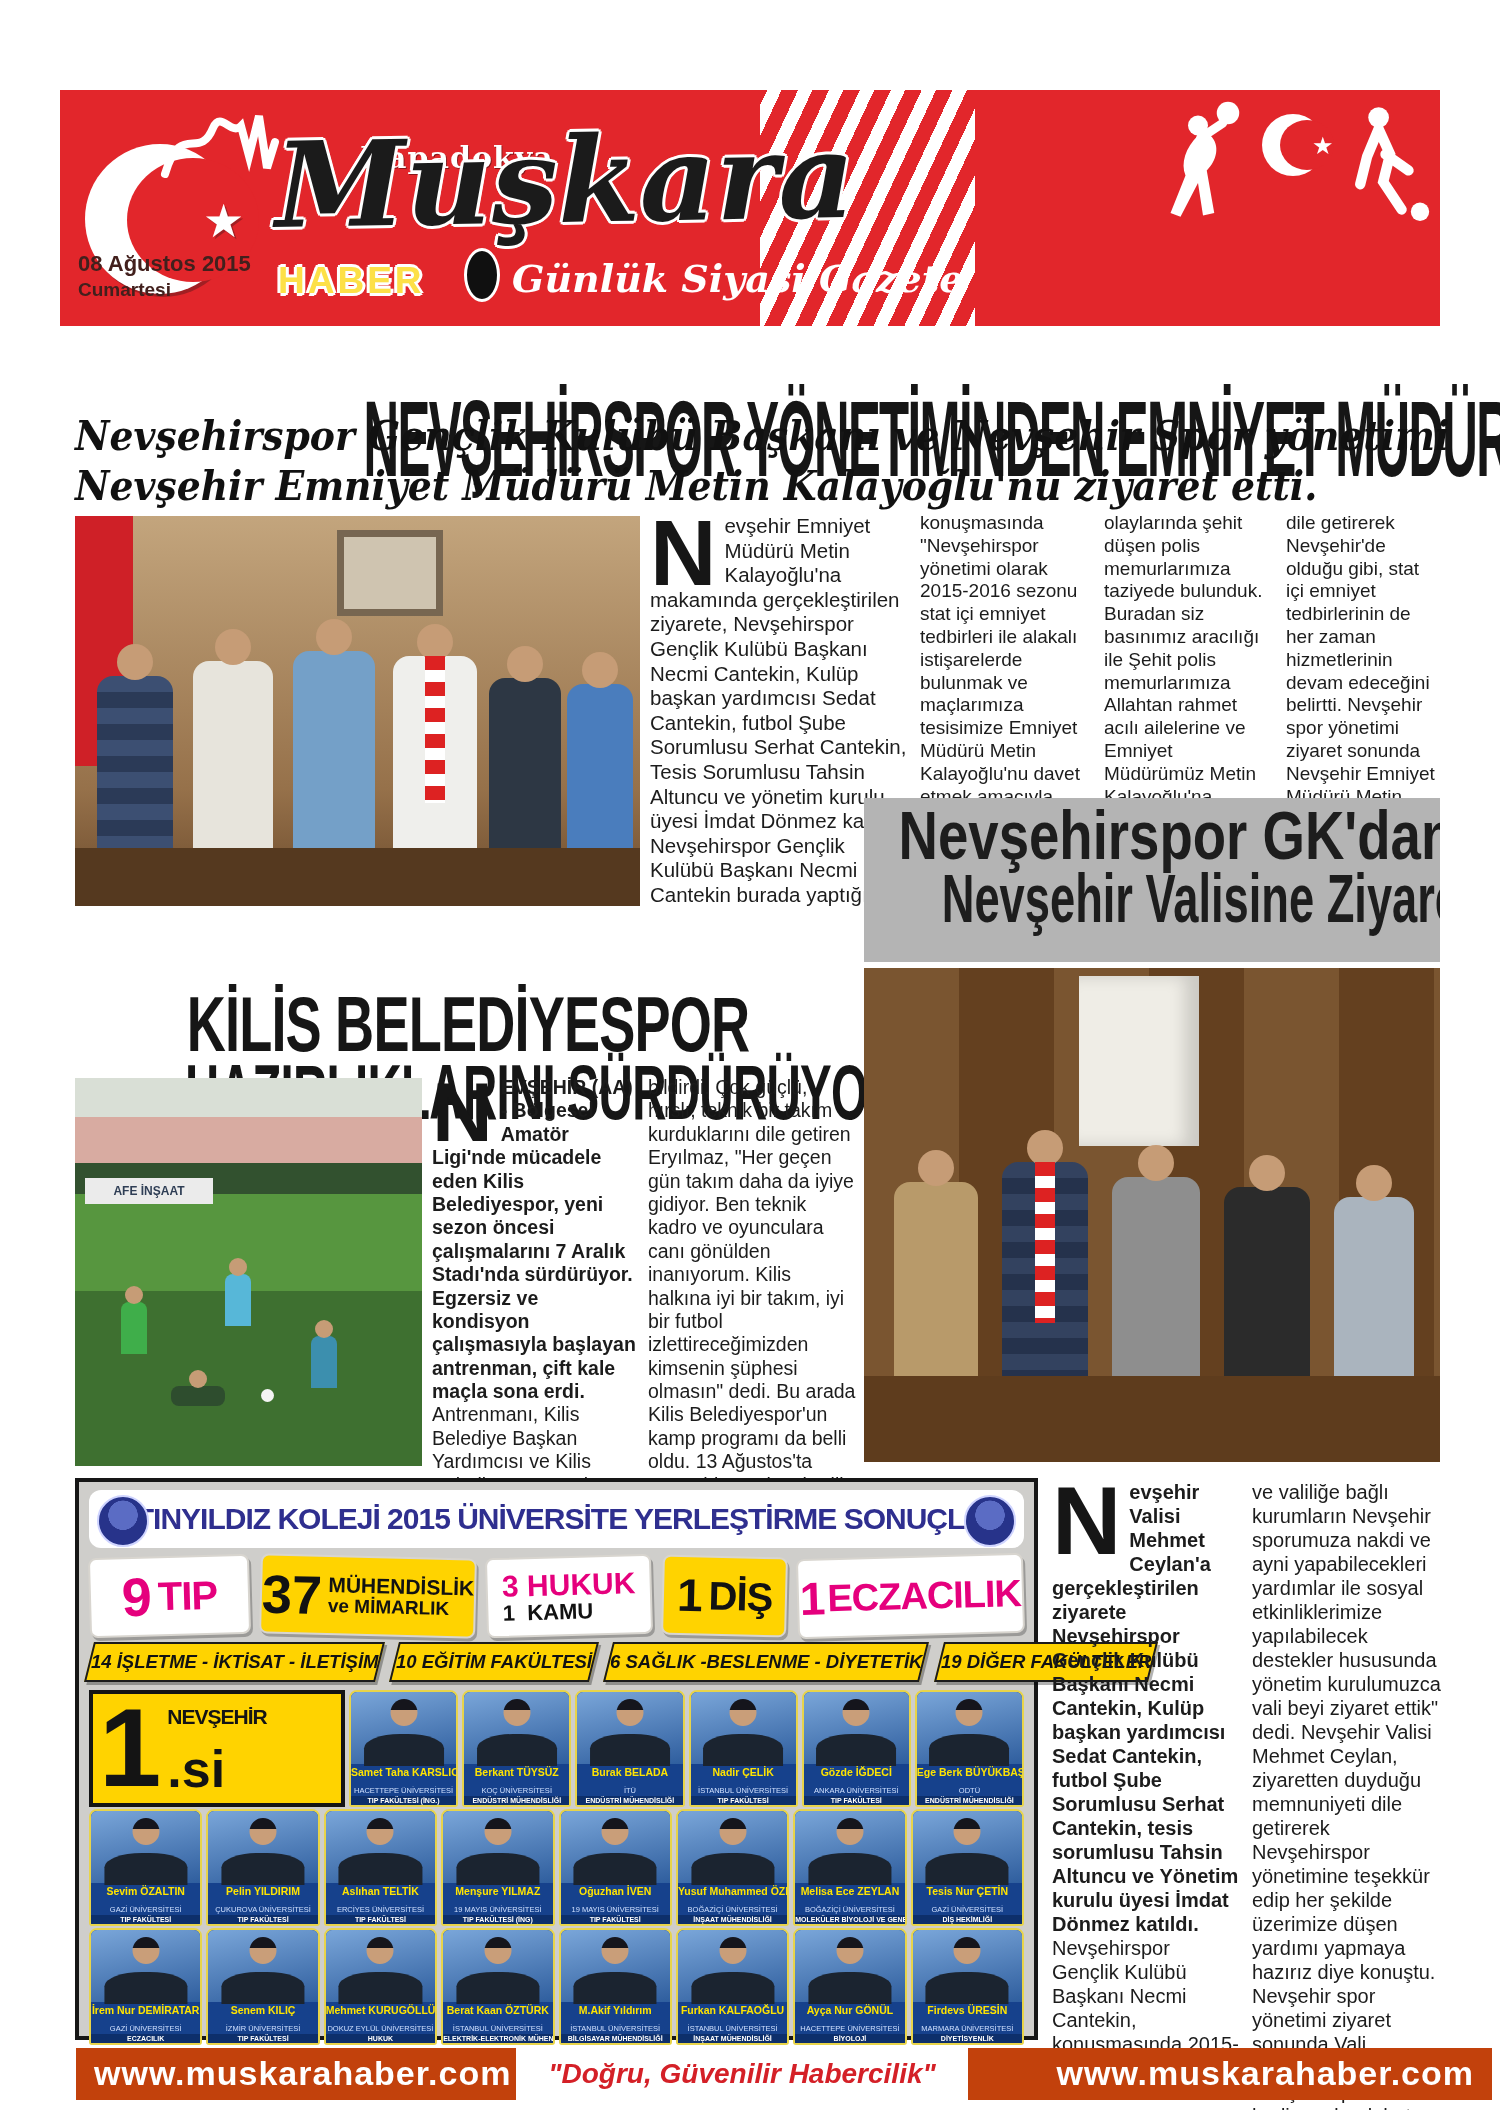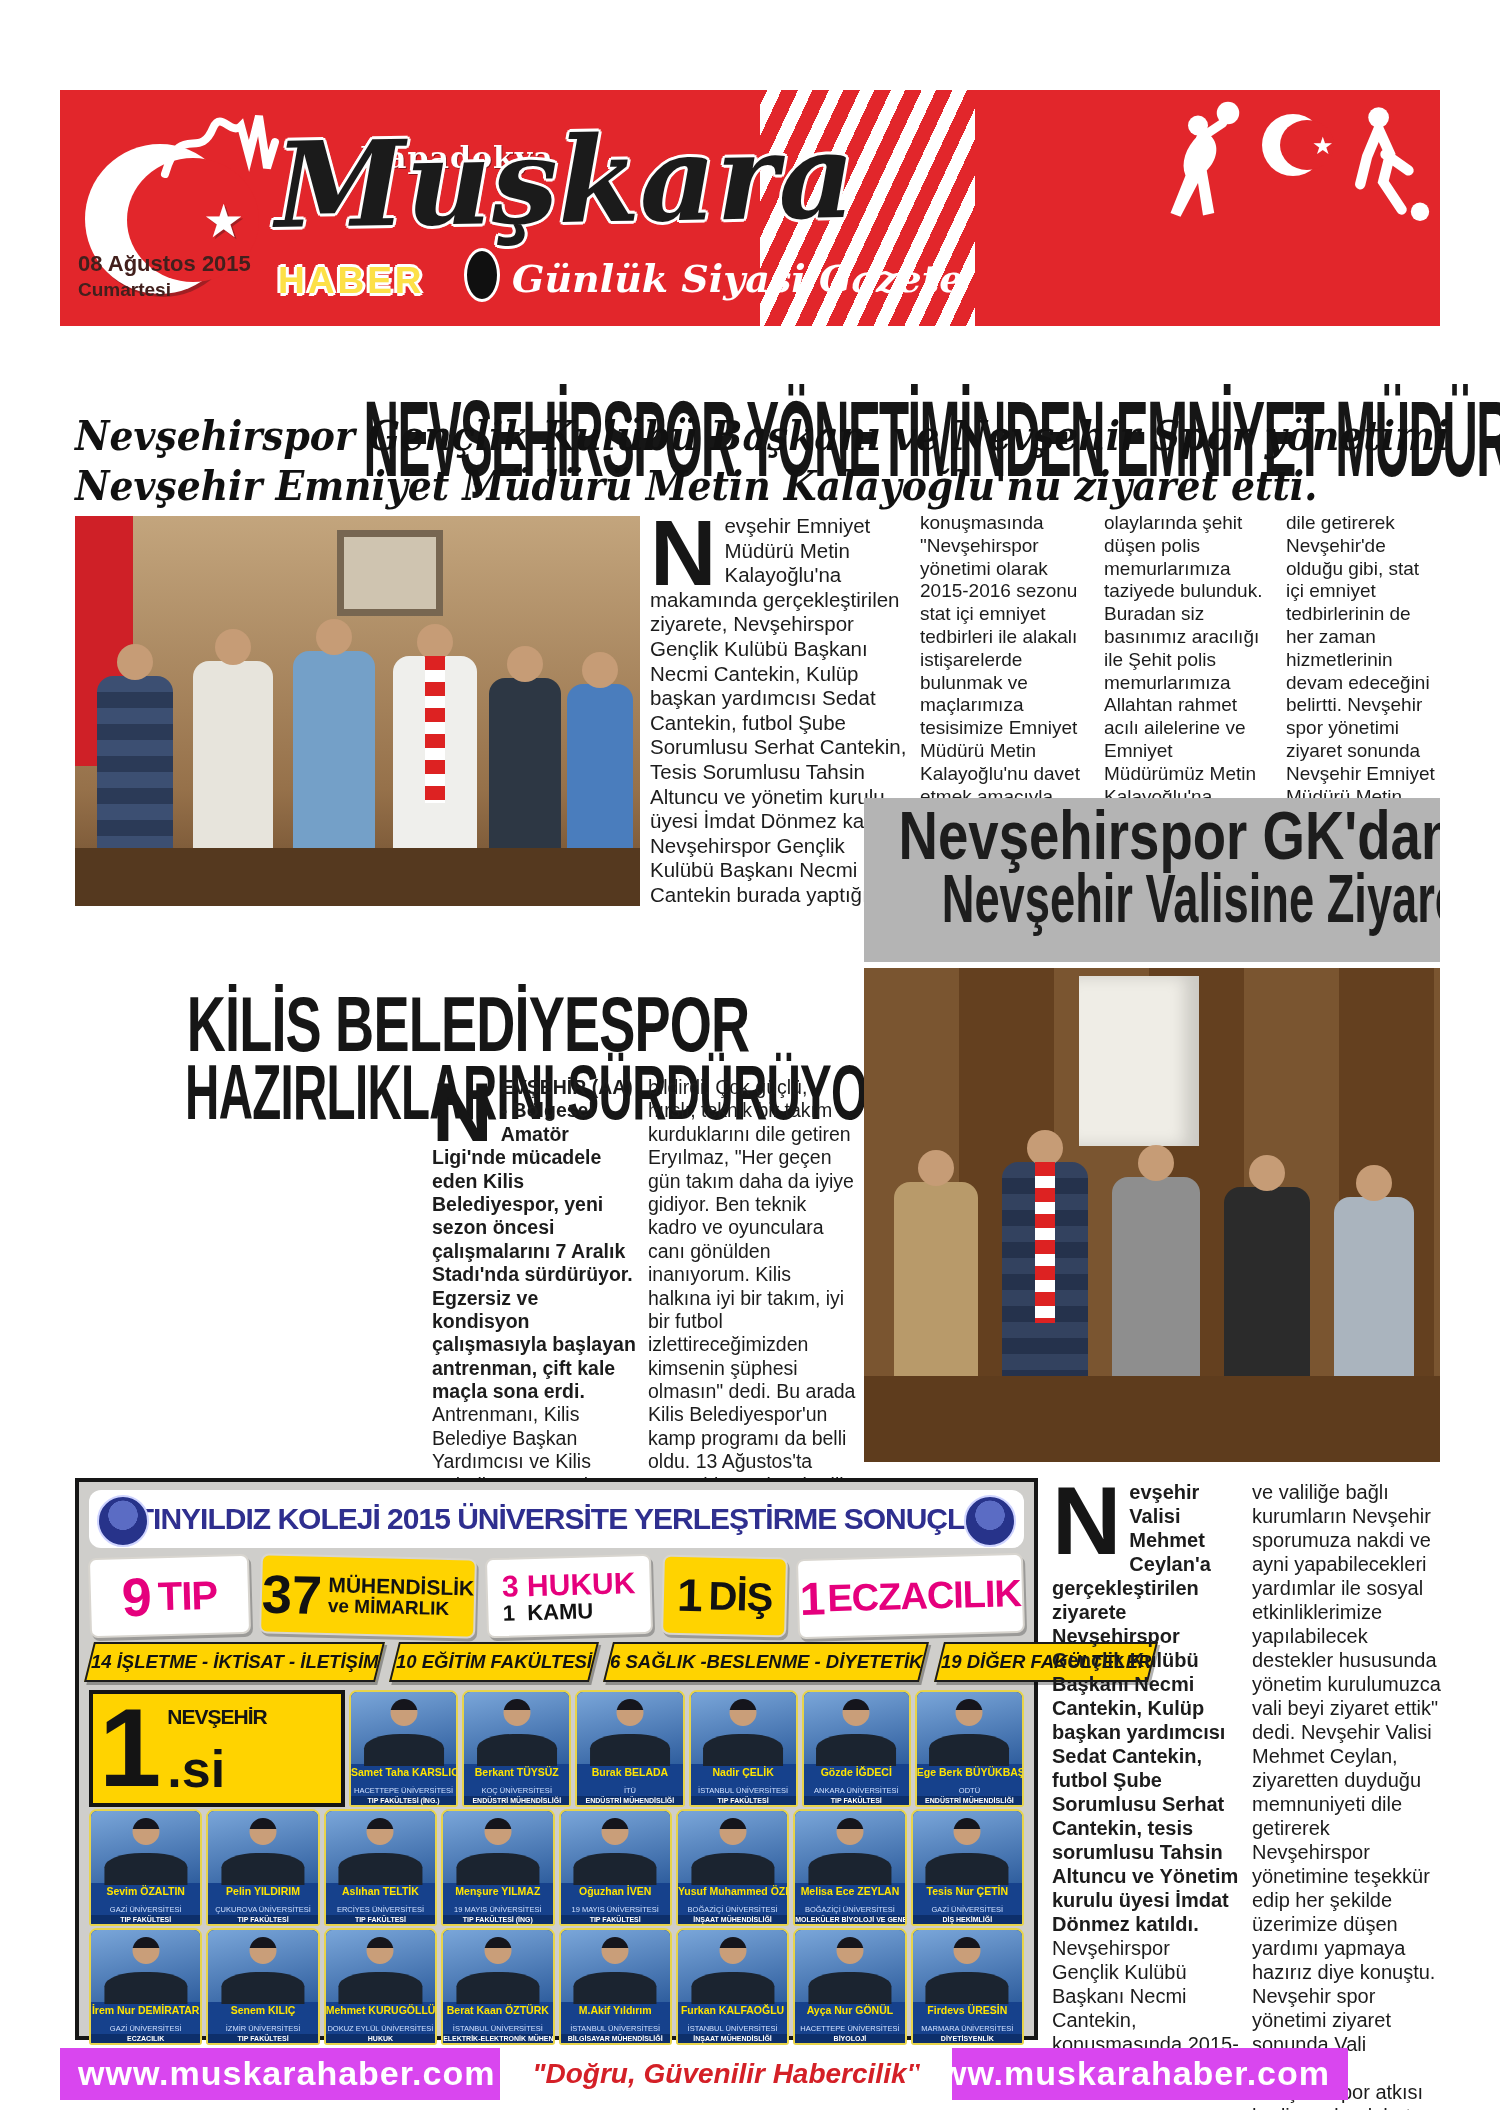--- a/index.html
+++ b/index.html
@@ -115,21 +115,21 @@
   .sphoto::before{content:"";position:absolute;left:50%;top:7px;transform:translateX(-50%);
                   width:27px;height:27px;border-radius:50%;background:linear-gradient(#15151c 0 42%,#c99e79 42%);}
   .sphoto::after{content:"";position:absolute;left:50%;bottom:-2px;transform:translateX(-50%);
                  width:76%;height:44%;border-radius:45% 45% 0 0;background:#1b2430;}
   .plate{flex:1;background:#16418c;text-align:center;padding-top:2px;overflow:hidden;}
   .sname{color:#ffe400;font-weight:bold;font-size:10.5px;white-space:nowrap;}
   .suni{color:#cfe0ff;font-size:7.5px;white-space:nowrap;margin-top:8px;}
   .sdept{color:#fff;background:#0d2f6b;font-weight:bold;font-size:7px;white-space:nowrap;margin-top:1px;padding:1px 0;}
 
   
-  .footer{position:absolute;left:60px;top:2048px;width:1288px;height:52px;background:#d946ef;}
+  .footer{position:absolute;left:76px;top:2048px;width:1416px;height:52px;background:#c2410c;}
   .furl{position:absolute;top:6px;color:#fff;font-weight:bold;font-size:34px;letter-spacing:1px;}
   .furl.left{left:18px;} .furl.right{right:18px;}
   .fslogan{position:absolute;left:440px;top:0;width:452px;height:52px;background:#fff;display:flex;align-items:center;justify-content:center;
            color:#d42027;font-weight:bold;font-style:italic;font-size:28px;white-space:nowrap;}
 </style>
 </head>
 <body>
 
 <div class="page">
 
@@ -189,20 +189,28 @@
   <div class="story-col" style="left:650px;top:514px;width:258px;font-size:20.5px;">
     <span class="dropcap">N</span><span>evşehir Emniyet Müdürü Metin Kalayoğlu'na makamında gerçekleştirilen ziyarete, Nevşehirspor Gençlik Kulübü Başkanı Necmi Cantekin, Kulüp başkan yardımcısı Sedat Cantekin, futbol Şube Sorumlusu Serhat Cantekin, Tesis Sorumlusu Tahsin Altuncu ve yönetim kurulu üyesi İmdat Dönmez katıldı. Nevşehirspor Gençlik Kulübü Başkanı Necmi Cantekin burada yaptığı</span>
   </div>
   <div class="story-col" style="left:920px;top:512px;width:176px;">konuşmasında "Nevşehirspor yönetimi olarak 2015-2016 sezonu stat içi emniyet tedbirleri ile alakalı istişarelerde bulunmak ve maçlarımıza tesisimize Emniyet Müdürü Metin Kalayoğlu'nu davet etmek amacıyla ziyaret gerçekleştirdik. Yine ziyaretimizde son günlerde artan terör</div>
   <div class="story-col" style="left:1104px;top:512px;width:172px;">olaylarında şehit düşen polis memurlarımıza taziyede bulunduk. Buradan siz basınımız aracılığı ile Şehit polis memurlarımıza Allahtan rahmet acılı ailelerine ve Emniyet Müdürümüz Metin Kalayoğlu'na sabırlar diliyorum" dedi. Emniyet Müdürü Kalayoğlu'da ziyaretten duyduğu memnuniyeti</div>
   <div class="story-col" style="left:1286px;top:512px;width:156px;">dile getirerek Nevşehir'de olduğu gibi, stat içi emniyet tedbirlerinin de her zaman hizmetlerinin devam edeceğini belirtti. Nevşehir spor yönetimi ziyaret sonunda Nevşehir Emniyet Müdürü Metin Kalayoğlu'na Nevşehirspor atkısı hediye ederek hatıra fotoğrafı çektirdi. Haber: Selma İVEN</div>
 
   <h2 class="kilis-h kilis-h1">KİLİS BELEDİYESPOR</h2>
   <h2 class="kilis-h kilis-h2">HAZIRLIKLARINI SÜRDÜRÜYOR</h2>
 
+  <div class="photo photo-pitch">
+    <div class="board">AFE İNŞAAT</div>
+    <div class="sp" style="left:46px;bottom:112px;background:#3fae4a;"></div>
+    <div class="sp" style="left:150px;bottom:140px;background:#57b7d8;"></div>
+    <div class="sp" style="left:236px;bottom:78px;background:#3c8fae;"></div>
+    <div class="sp" style="left:96px;bottom:60px;background:#2e4d2e;width:54px;height:20px;border-radius:8px;"></div>
+    <div class="ball" style="left:186px;bottom:64px;"></div>
+  </div>
 
   <div class="story-col" style="left:432px;top:1076px;width:205px;font-size:19.5px;">
     <span class="dropcap" style="font-size:84px;">N</span><span class="boldlead">EVŞEHİR (AA) - Bölgesel Amatör Ligi'nde mücadele eden Kilis Belediyespor, yeni sezon öncesi çalışmalarını 7 Aralık Stadı'nda sürdürüyor. Egzersiz ve kondisyon çalışmasıyla başlayan antrenman, çift kale maçla sona erdi.</span>
     <span>Antrenmanı, Kilis Belediye Başkan Yardımcısı ve Kilis Belediyespor Başkanı Mehmet Ali Eryılmaz da izledi. Teknik Direktör İbrahim Katırcı ile bir süre sohbet eden Eryılmaz, yeni sezonda hedeflerinin şampiyonluk olduğunu</span>
   </div>
   <div class="story-col" style="left:648px;top:1076px;width:210px;font-size:19.5px;">bildirdi. Çok güçlü, hırslı, teknik bir takım kurduklarını dile getiren Eryılmaz, "Her geçen gün takım daha da iyiye gidiyor. Ben teknik kadro ve oyunculara canı gönülden inanıyorum. Kilis halkına iyi bir takım, iyi bir futbol izlettireceğimizden kimsenin şüphesi olmasın" dedi. Bu arada Kilis Belediyespor'un kamp programı da belli oldu. 13 Ağustos'ta Nevşehir'e gelecek Kilis Belediyespor'un 10 günlük kampın ardından 23 Ağustos'ta kente dönerek çalışmalarına devam edeceği belirtildi.</div>
 
   <div class="vali-box">
     <span class="l l1">Nevşehirspor GK'dan</span>
     <span class="l l2">Nevşehir Valisine Ziyaret</span>

